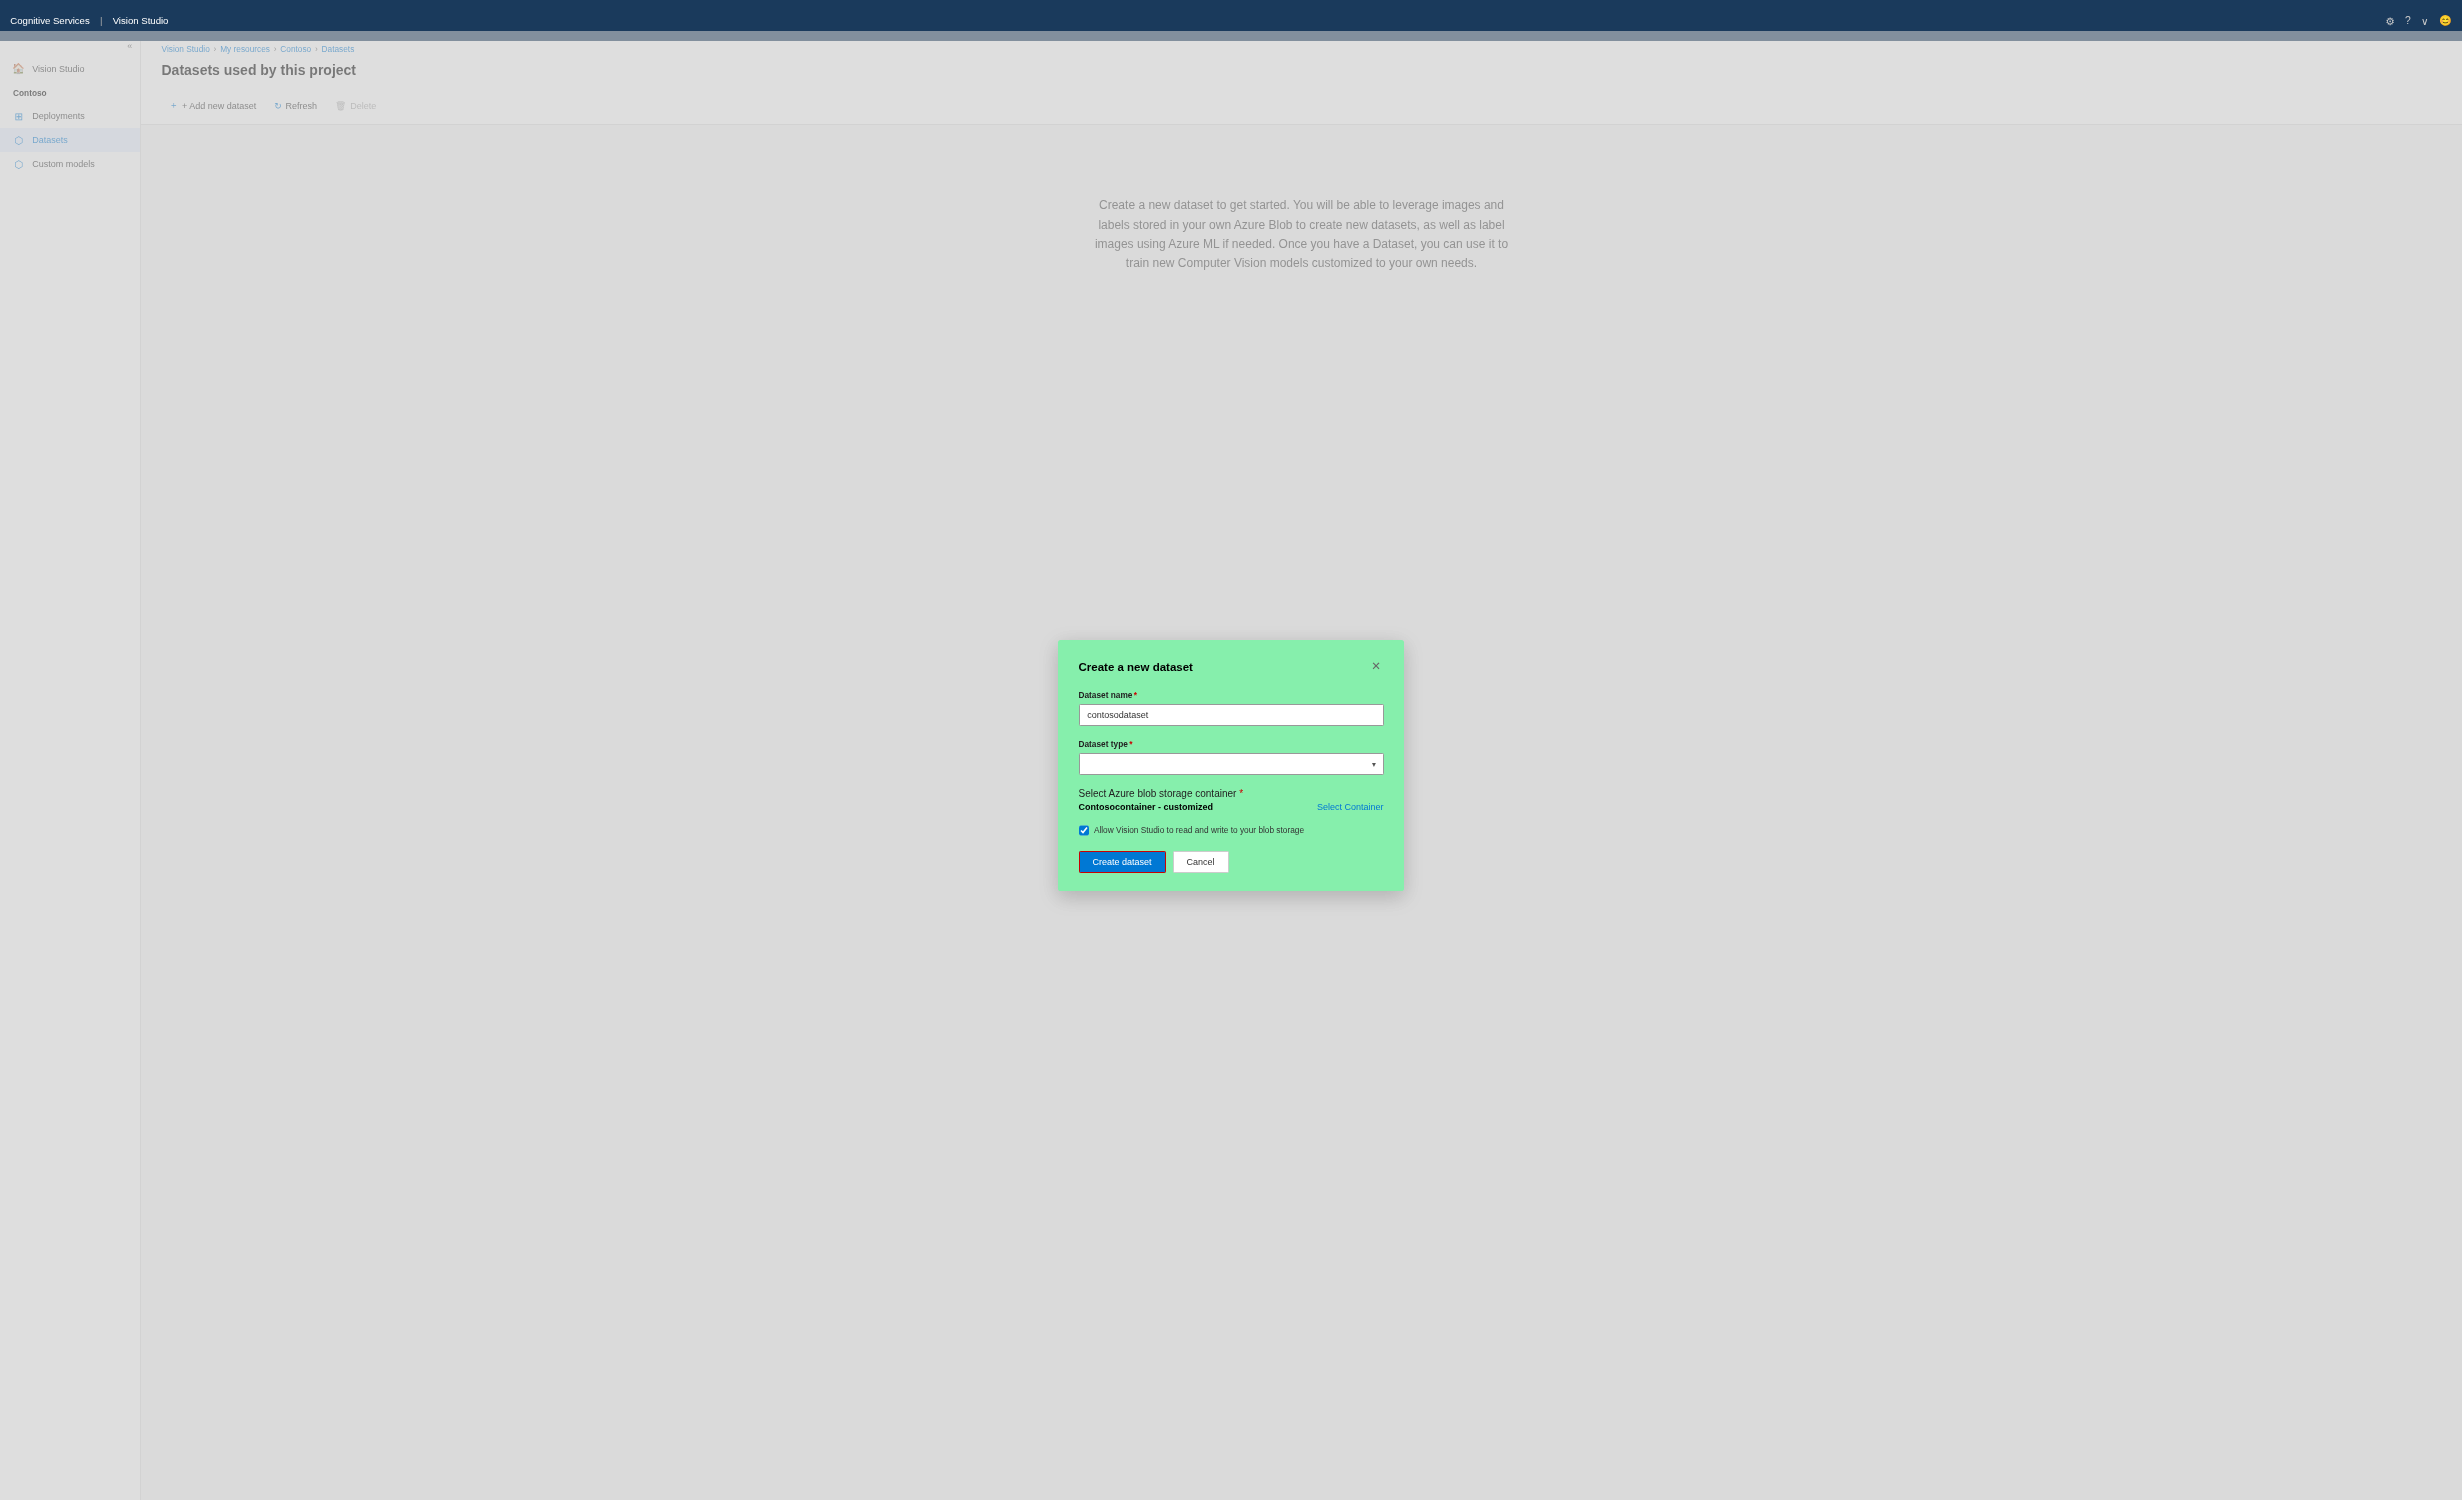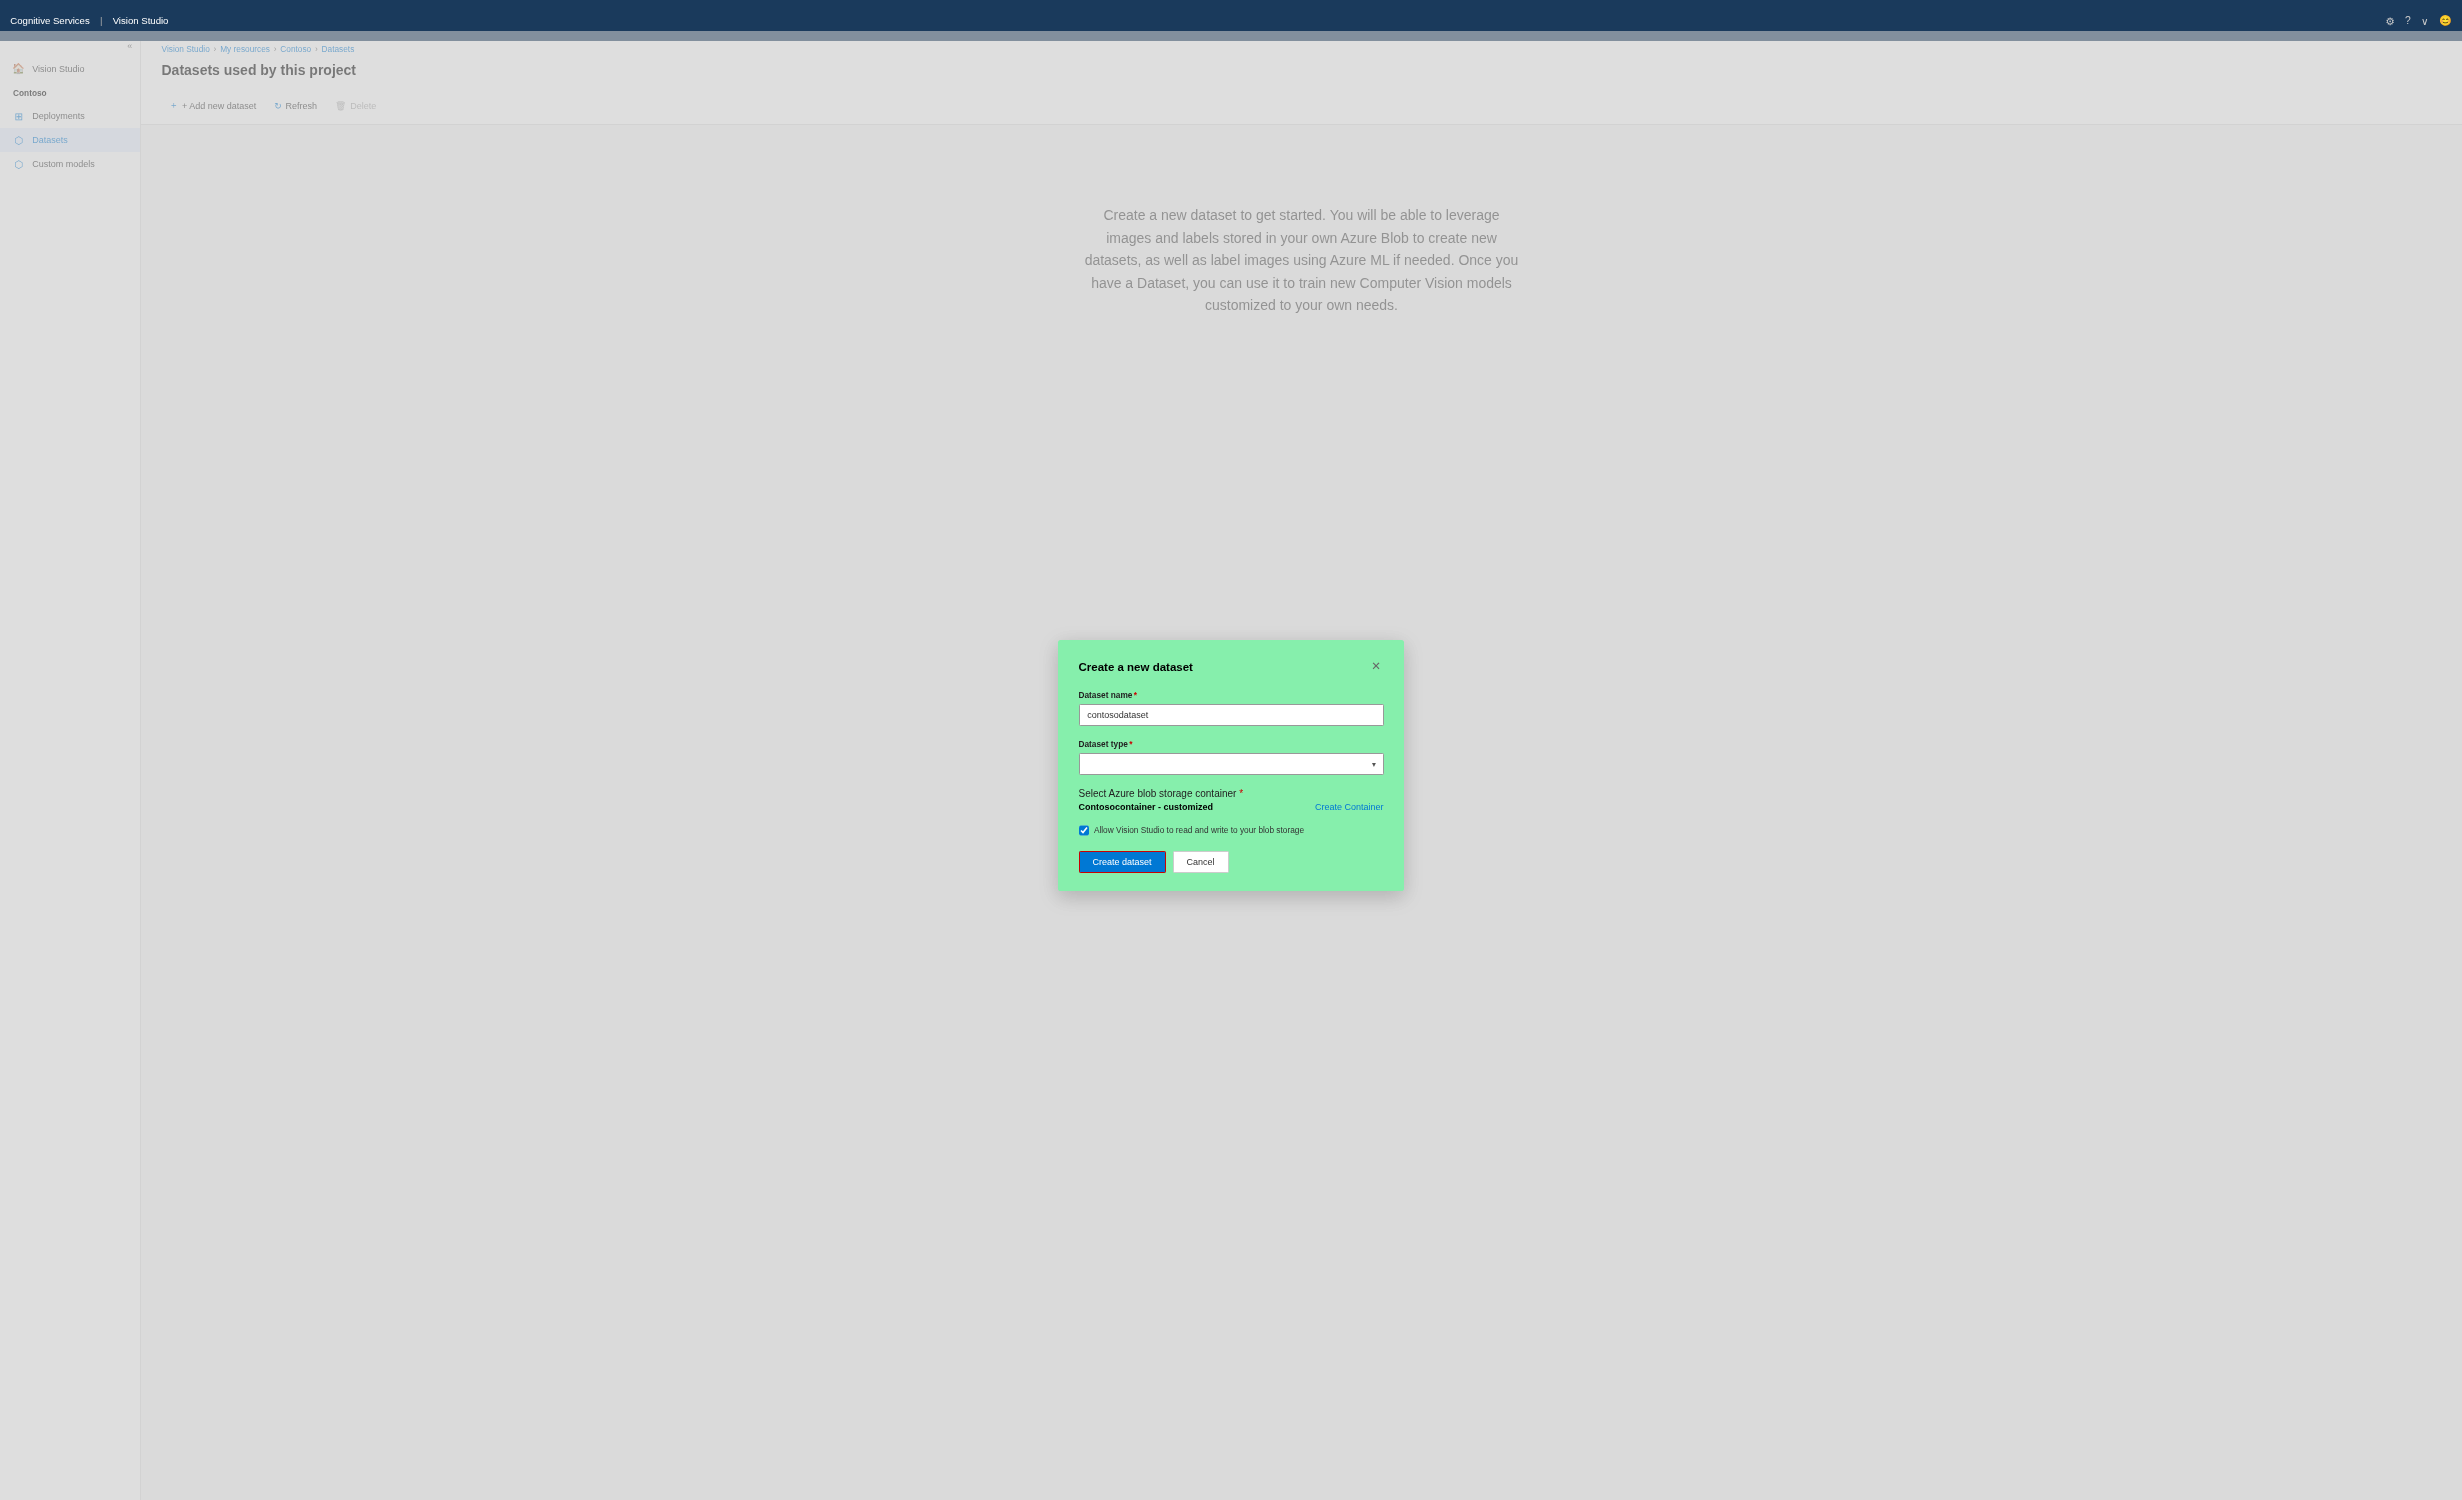--- a/index.html
+++ b/index.html
@@ -306,24 +306,24 @@
       padding: 5.1px 13px;
       font-size: 9px;
       border-radius: 1.3px;
       cursor: pointer;
     }
 
     
     .bg-description {
       text-align: center;
       color: #444;
-      font-size: 14px;
+      font-size: 12px;
       line-height: 1.6;
       max-width: 436px;
-      margin: 8px auto;
+      margin: 0 auto;
       padding-top: 51px;
     }
   </style>
 </head>
 <body>
 
 <nav class="topnav">
   <div class="topnav-left">
     <span>Cognitive Services</span>
     <span class="topnav-divider">|</span>
@@ -421,21 +421,21 @@
       </div>
     </div>
 
     <div class="form-group">
       <div class="storage-section-label">
         <span>Select Azure blob storage container</span>
         <span class="required-star-inline"> *</span>
       </div>
       <div class="storage-row">
         <span class="storage-name">Contosocontainer - customized</span>
-        <a class="select-container-link">Create Container</a>
+        <a class="select-container-link">Select Container</a>
       </div>
     </div>
 
     <div class="checkbox-row">
       <input class="checkbox-input" type="checkbox" id="blob-permission" checked="" style="">
       <label class="checkbox-label" for="blob-permission">Allow Vision Studio to read and write to your blob storage</label>
     </div>
 
     <div class="modal-footer">
       <button class="btn-primary">Create dataset</button>

